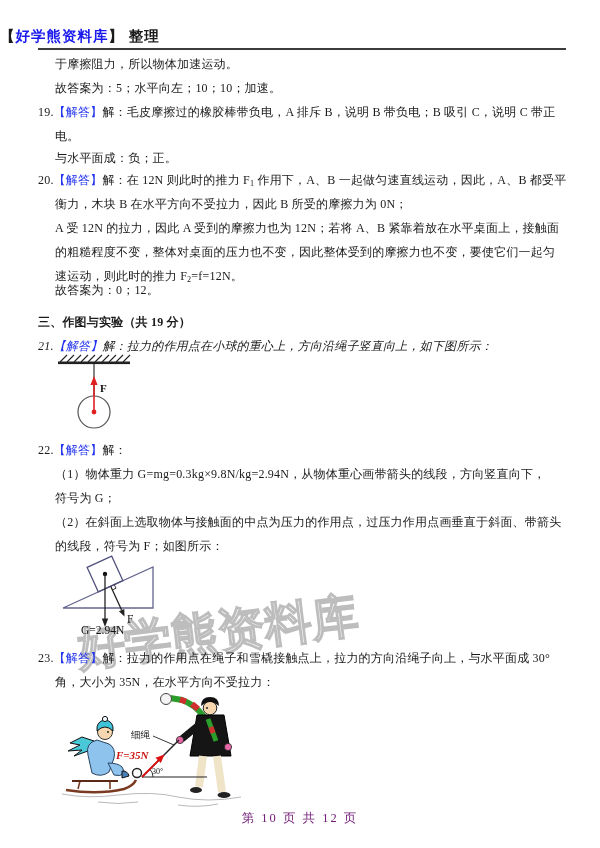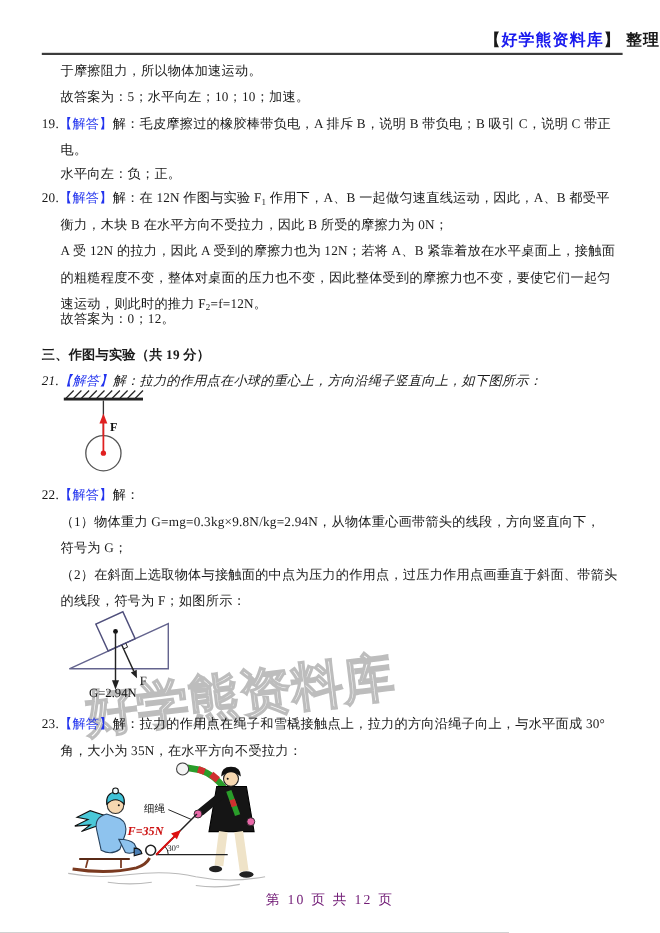--- a/index.html
+++ b/index.html
@@ -9,21 +9,21 @@
     overflow:hidden; margin:0 auto;
   }
   .tline {
     position:absolute; font-size:12px; line-height:1.25; white-space:nowrap;
     color:#1a1a1a; letter-spacing:0.2px;
   }
   .tline.bold { font-weight:bold; }
   .s-blue { color:#2233ee; }
   .s-sub { font-size:0.68em; vertical-align:-0.25em; }
   #header-line {
-    position:absolute; top:27px; left:0; width:100%; text-align:right;
+    position:absolute; top:27px; left:0; width:100%; text-align:left;
     font-size:14.5px; font-weight:bold; letter-spacing:1px;
   }
   #header-line .s-blue { color:#1a1aee; }
   #top-rule { position:absolute; top:48px; left:38px; width:528px; height:2px; background:#3c3c3c; }
   #footer-line {
     position:absolute; top:810px; left:0; width:100%; text-align:center;
     font-size:12.5px; color:#701a75; letter-spacing:2px;
   }
   #watermark {
     position:absolute; left:78px; top:618px; width:260px;
@@ -47,22 +47,22 @@
   </div>
   <div id="top-rule"></div>
 
   <div id="watermark">好学熊资料库</div>
 
   <div id="text-layer">
       <div class="tline" style="left: 55px; top: 57px;"><span>于摩擦阻力，所以物体加速运动。</span></div>
       <div class="tline" style="left: 55px; top: 81px;"><span>故答案为：5；水平向左；10；10；加速。</span></div>
       <div class="tline" style="left: 38px; top: 105px;"><span>19.</span><span class="s-blue">【解答】</span><span>解：毛皮摩擦过的橡胶棒带负电，A 排斥 B，说明 B 带负电；B 吸引 C，说明 C 带正</span></div>
       <div class="tline" style="left: 55px; top: 129px;"><span>电。</span></div>
-      <div class="tline" style="left: 55px; top: 151px;"><span>水平向左：负；正。</span></div>
-      <div class="tline" style="left: 38px; top: 173px;"><span>20.</span><span class="s-blue">【解答】</span><span>解：在 12N 作图与实验 F</span><span class="s-sub">1</span><span> 作用下，A、B 一起做匀速直线运动，因此，A、B 都受平</span></div>
+      <div class="tline" style="left: 55px; top: 151px;"><span>与水平面成：负；正。</span></div>
+      <div class="tline" style="left: 38px; top: 173px;"><span>20.</span><span class="s-blue">【解答】</span><span>解：在 12N 则此时的推力 F</span><span class="s-sub">1</span><span> 作用下，A、B 一起做匀速直线运动，因此，A、B 都受平</span></div>
       <div class="tline" style="left: 55px; top: 197px;"><span>衡力，木块 B 在水平方向不受拉力，因此 B 所受的摩擦力为 0N；</span></div>
       <div class="tline" style="left: 55px; top: 221px;"><span>A 受 12N 的拉力，因此 A 受到的摩擦力也为 12N；若将 A、B 紧靠着放在水平桌面上，接触面</span></div>
       <div class="tline" style="left: 55px; top: 245px;"><span>的粗糙程度不变，整体对桌面的压力也不变，因此整体受到的摩擦力也不变，要使它们一起匀</span></div>
       <div class="tline" style="left: 55px; top: 269px;"><span>速运动，则此时的推力 F</span><span class="s-sub">2</span><span>=f=12N。</span></div>
       <div class="tline" style="left: 55px; top: 283px;"><span>故答案为：0；12。</span></div>
       <div class="tline bold" style="left: 38px; top: 315px;"><span>三、作图与实验（共 19 分）</span></div>
       <div class="tline" style="left: 38px; top: 339px; font-style: italic;"><span>21.</span><span class="s-blue">【解答】</span><span>解：拉力的作用点在小球的重心上，方向沿绳子竖直向上，如下图所示：</span></div>
       <div class="tline" style="left: 38px; top: 443px;"><span>22.</span><span class="s-blue">【解答】</span><span>解：</span></div>
       <div class="tline" style="left: 55px; top: 467px;"><span>（1）物体重力 G=mg=0.3kg×9.8N/kg=2.94N，从物体重心画带箭头的线段，方向竖直向下，</span></div>
       <div class="tline" style="left: 55px; top: 491px;"><span>符号为 G；</span></div>

